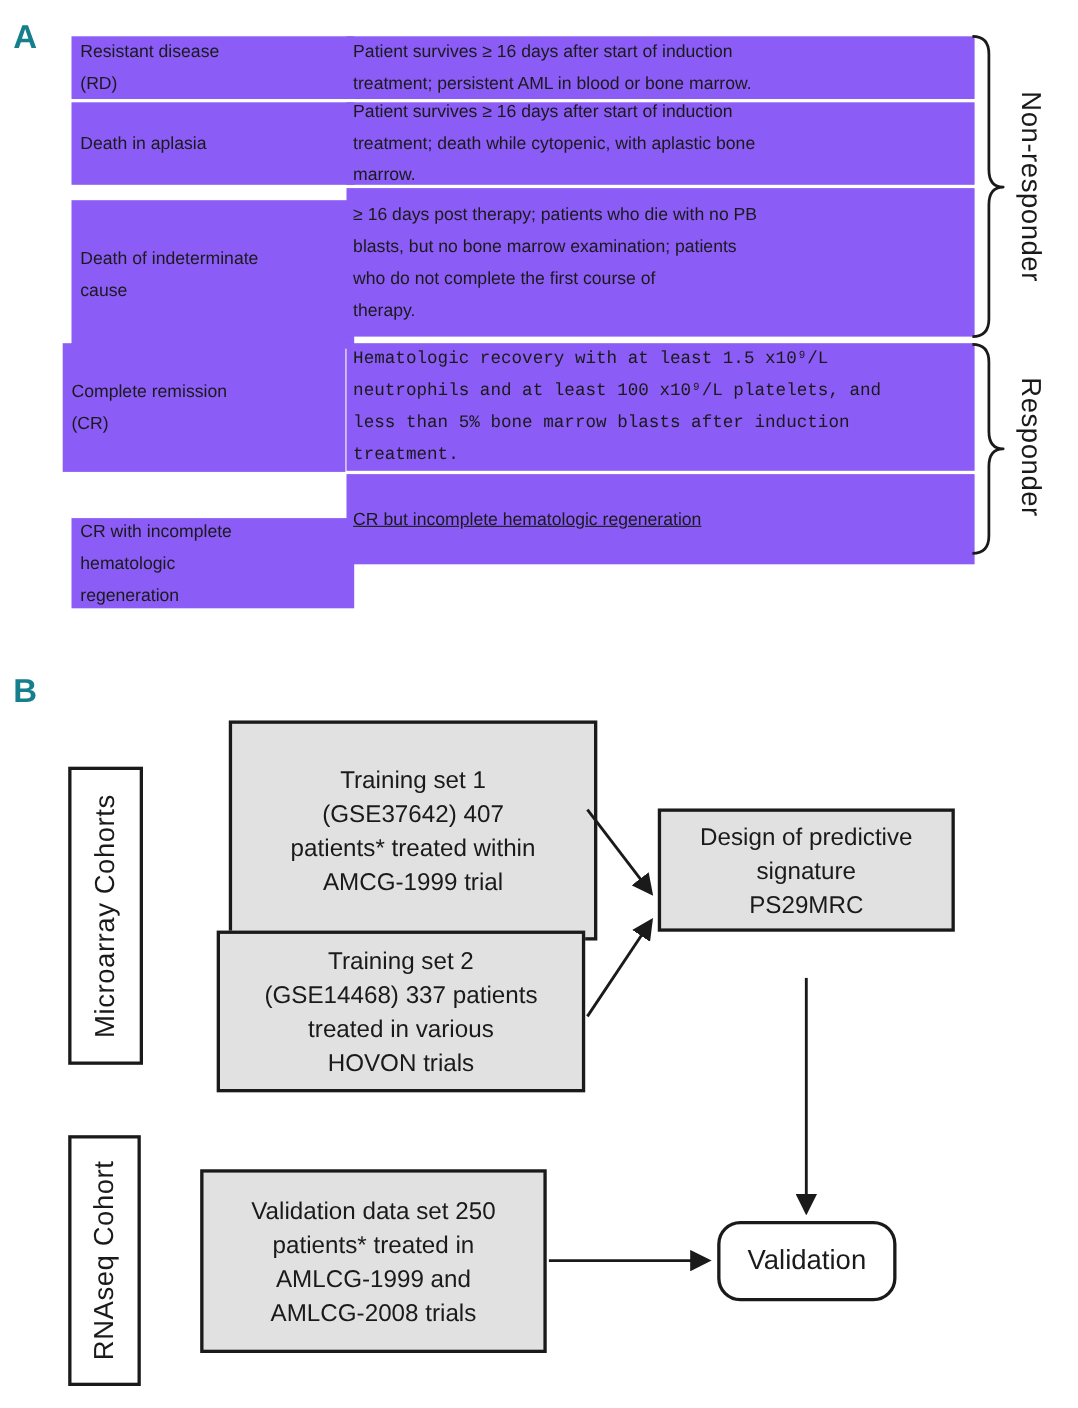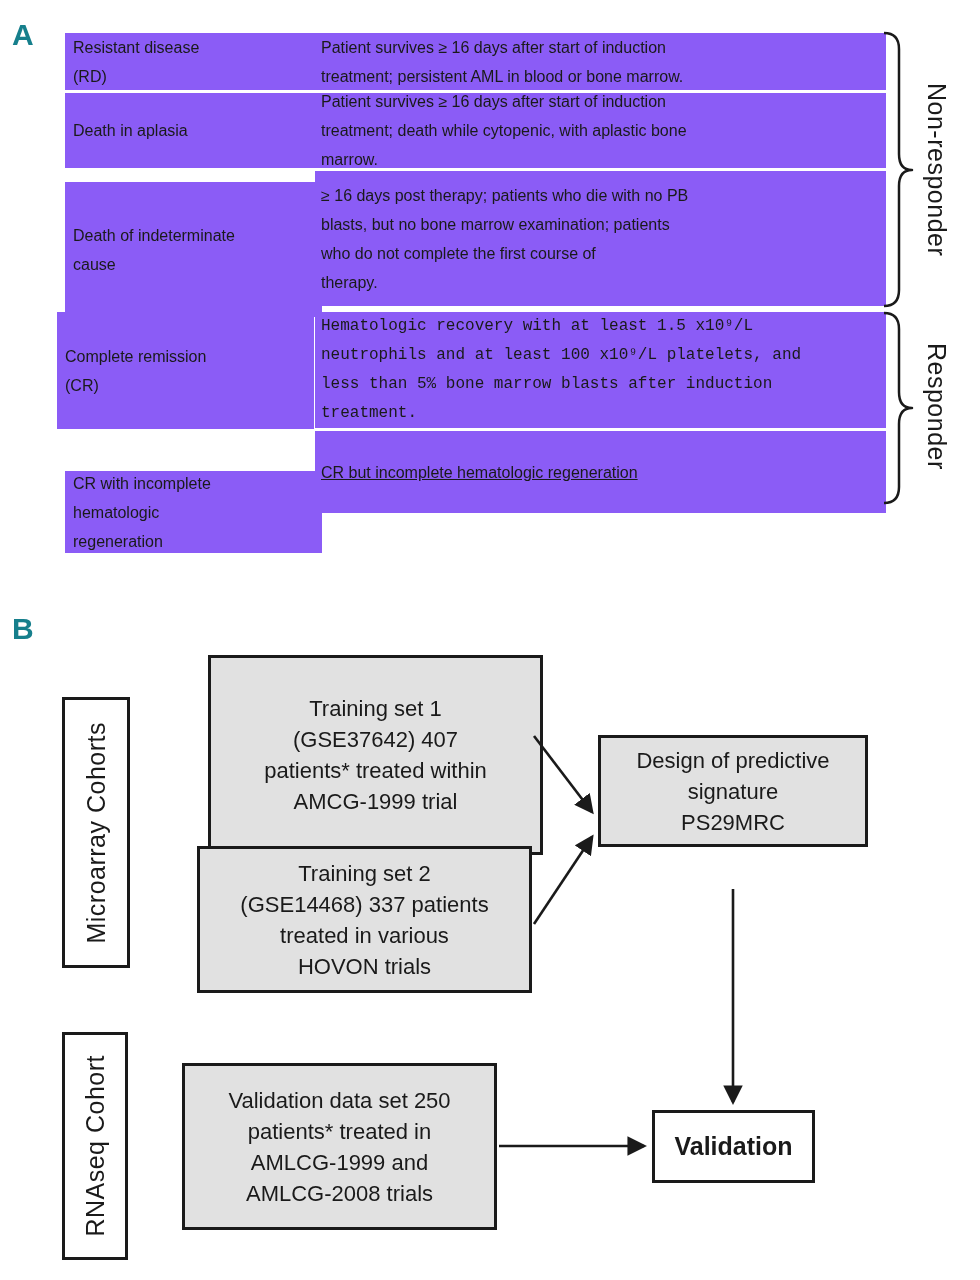--- a/index.html
+++ b/index.html
@@ -40,21 +40,21 @@
     font-size:25px;color:#1a1a1a;letter-spacing:0.5px;
   }
   
   .flow-box{
     position:absolute;background:#e1e1e1;border:3px solid #1a1a1a;
     box-sizing:border-box;
     display:flex;align-items:center;justify-content:center;
     text-align:center;font-size:22px;line-height:31px;white-space:pre-line;
   }
   .flow-box.white{background:#ffffff;}
-  .flow-box.bold{font-weight:bold;font-size:25px;}
+  .flow-box.bold{font-weight:normal;font-size:25px;border-radius:21px;}
   svg.overlay{position:absolute;left:0;top:0;pointer-events:none;}
 </style>
 </head>
 <body>
 
 <div class="page">
 
   <div class="abs panel-label" style="left:12px;top:18px;">A</div>
 
   <div>

